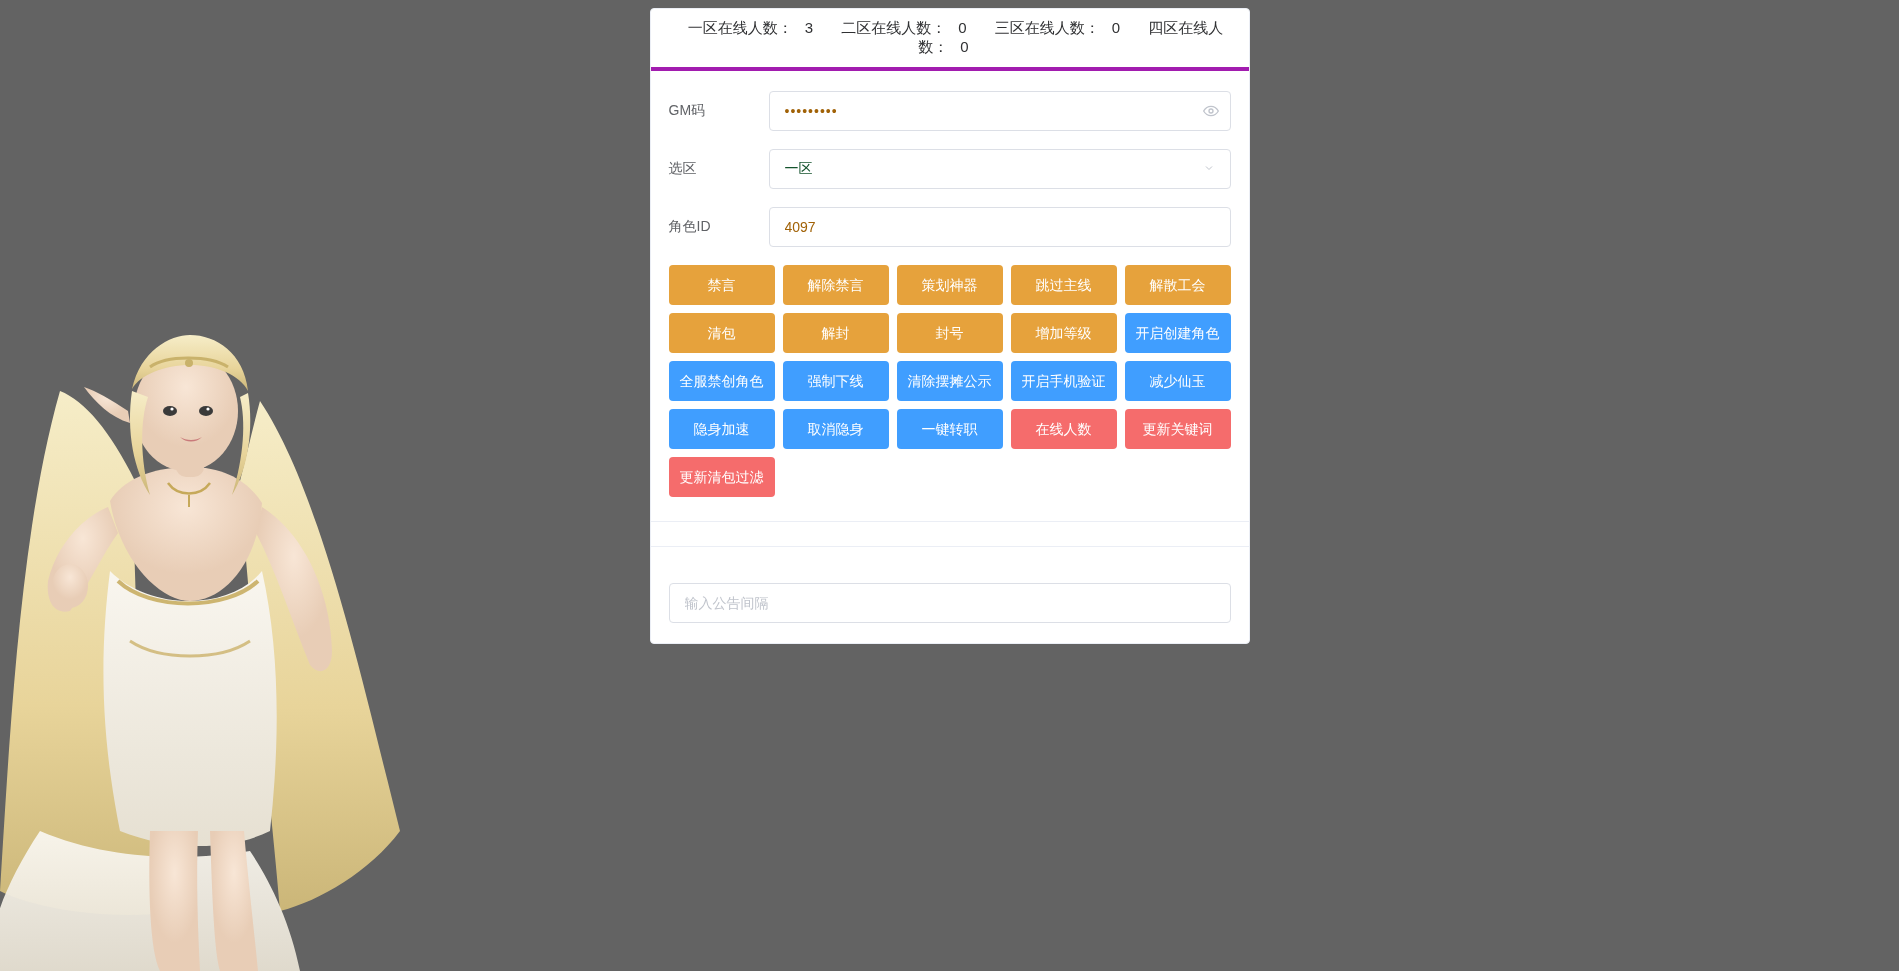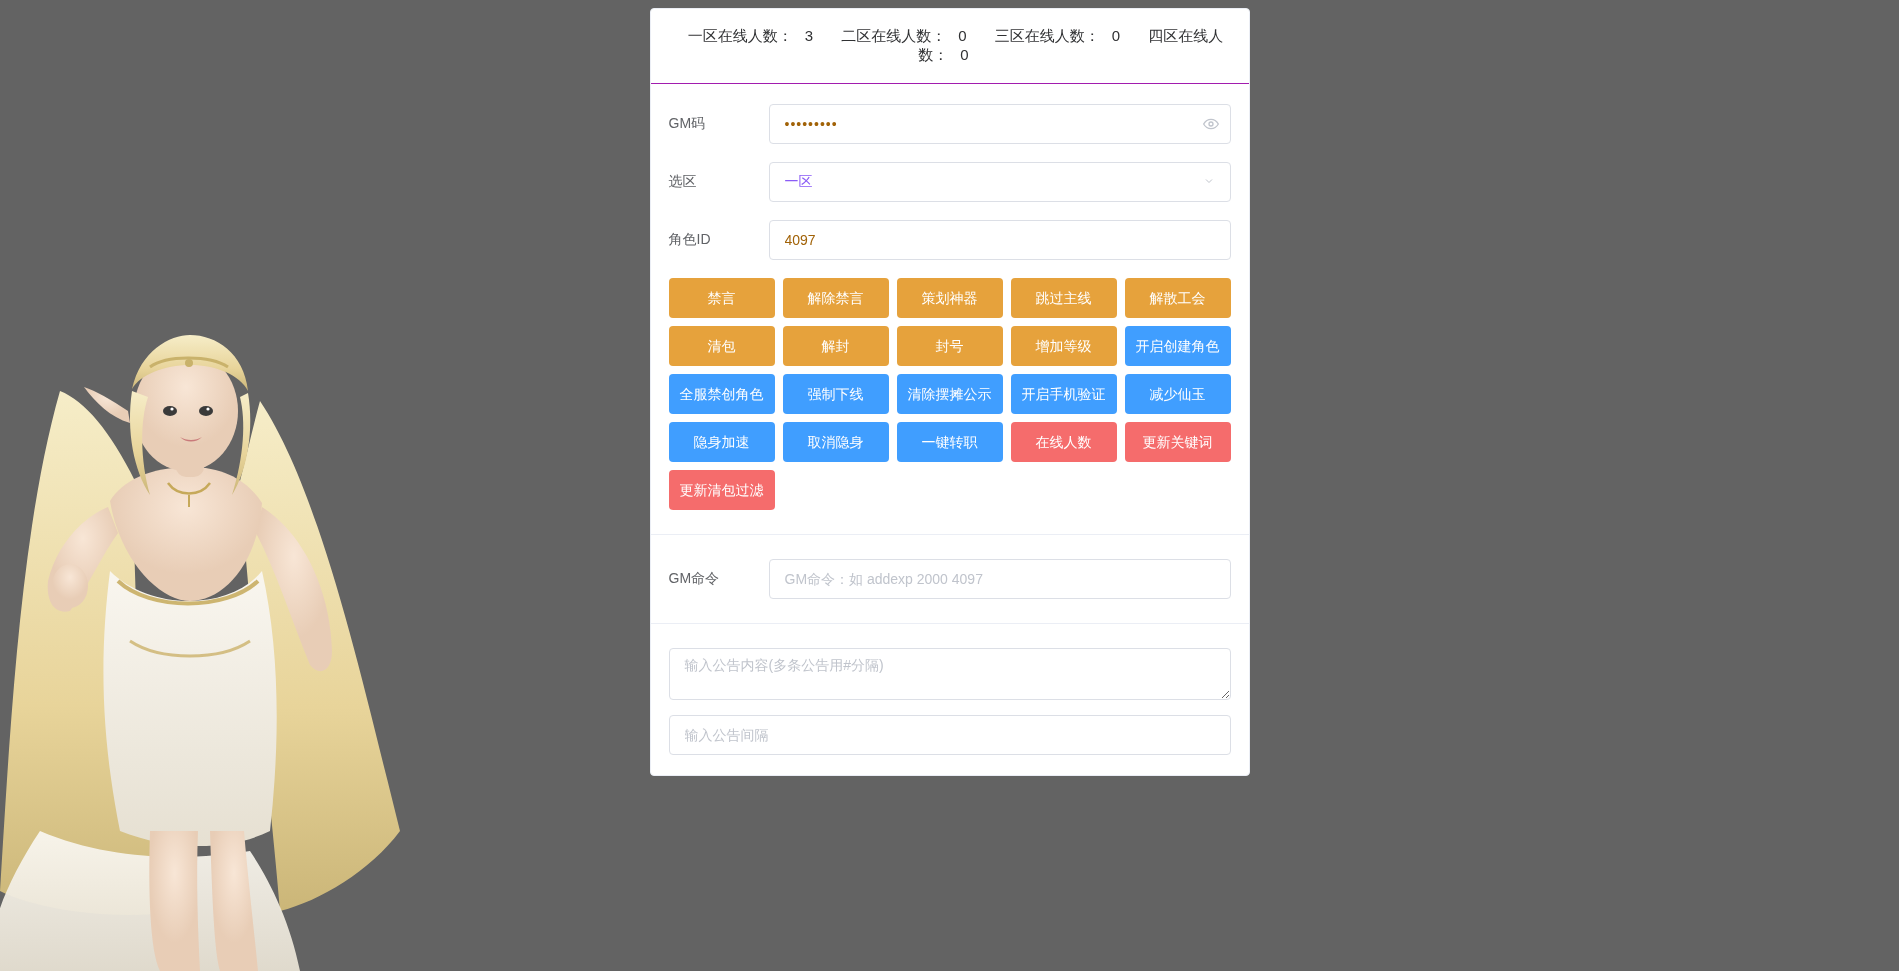--- a/index.html
+++ b/index.html
@@ -27,22 +27,22 @@
 
     .main-card {
       width: 600px;
       margin: 8px auto 40px auto;
       background: #fff;
       border: 1px solid #ebeef5;
       border-radius: 4px;
       overflow: visible;
     }
     .stats-bar {
-      padding: 18px 20px;
-      border-bottom: 1px solid #a21caf;
+      padding: 10px 20px;
+      border-bottom: 4px solid #a21caf;
       text-align: center;
       color: #303133;
       font-size: 15px;
     }
     .stats-bar span { margin: 0 6px; }
     .card-body { padding: 20px 18px; }
 
     .form-row {
       display: flex;
       align-items: center;
@@ -75,21 +75,21 @@
     .el-select {
       display: flex;
       align-items: center;
       justify-content: space-between;
       width: 100%;
       height: 40px;
       padding: 0 15px;
       background: #fff;
       border: 1px solid #dcdfe6;
       border-radius: 4px;
-      color: #8b5cf6;
+      color: #14532d;
       cursor: pointer;
     }
     .el-select .caret {
       color: #c0c4cc;
       font-size: 13px;
     }
 
     .eye-icon {
       position: absolute;
       right: 10px; top: 0; bottom: 0;
@@ -282,33 +282,24 @@
         <button class="btn btn-primary">取消隐身</button>
         <button class="btn btn-primary">一键转职</button>
 
         <button class="btn btn-danger">在线人数</button>
         <button class="btn btn-danger">更新关键词</button>
         <button class="btn btn-danger">更新清包过滤</button>
       </div>
 
       <div class="section-divider"></div>
 
-      <div class="form-row">
-        <div class="form-label">GM命令</div>
-        <div class="form-control-wrap">
-          <input type="text" class="el-input" placeholder="GM命令：如 addexp 2000 4097" style="">
-        </div>
-      </div>
 
 
       <div class="section-divider"></div>
 
-      <div class="textarea-wrap">
-        <textarea class="el-textarea" rows="2" placeholder="输入公告内容(多条公告用#分隔)" style=""></textarea>
-      </div>
       <div class="stacked-gap"></div>
       <div class="textarea-wrap">
         <input type="text" class="el-input" placeholder="输入公告间隔" style="">
       </div>
 
     </div>
   </div>
 </div>
 
 </body></html>

